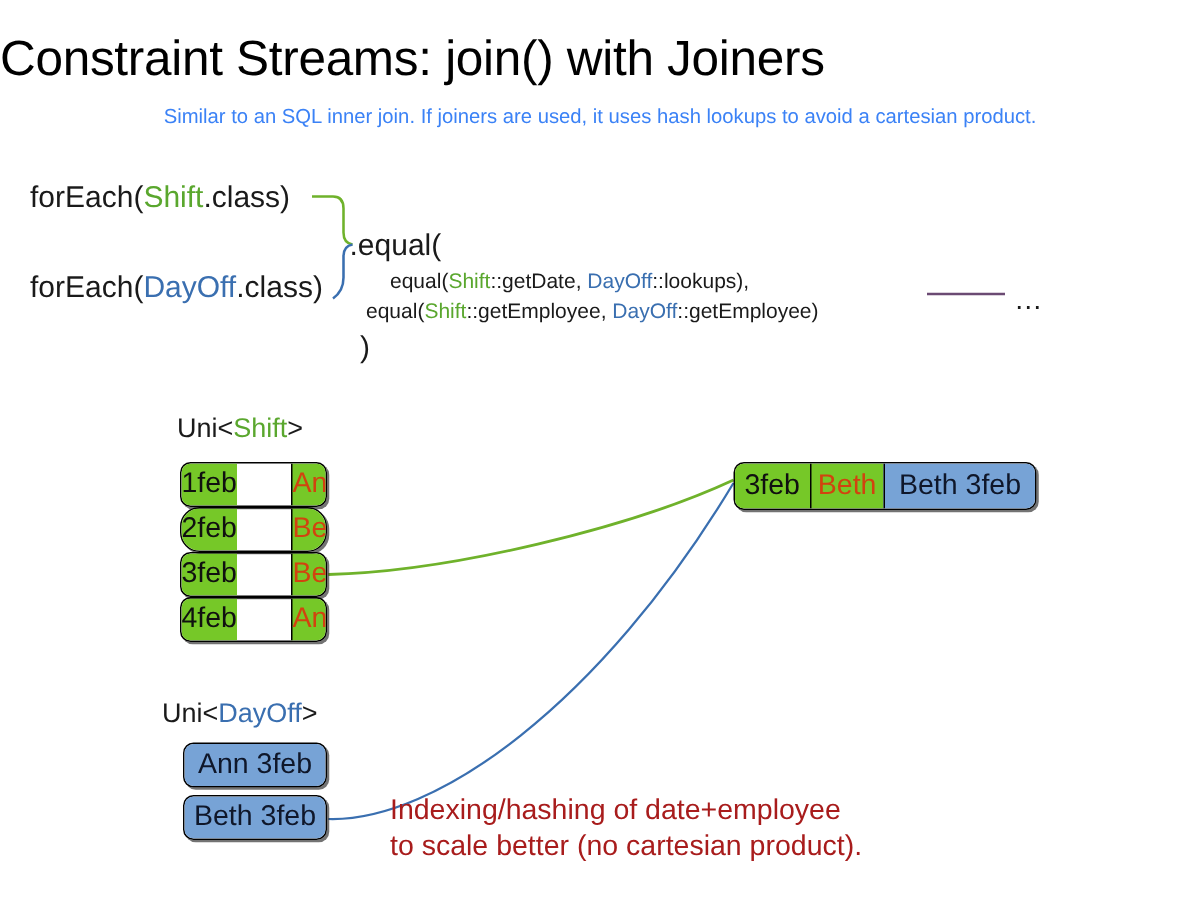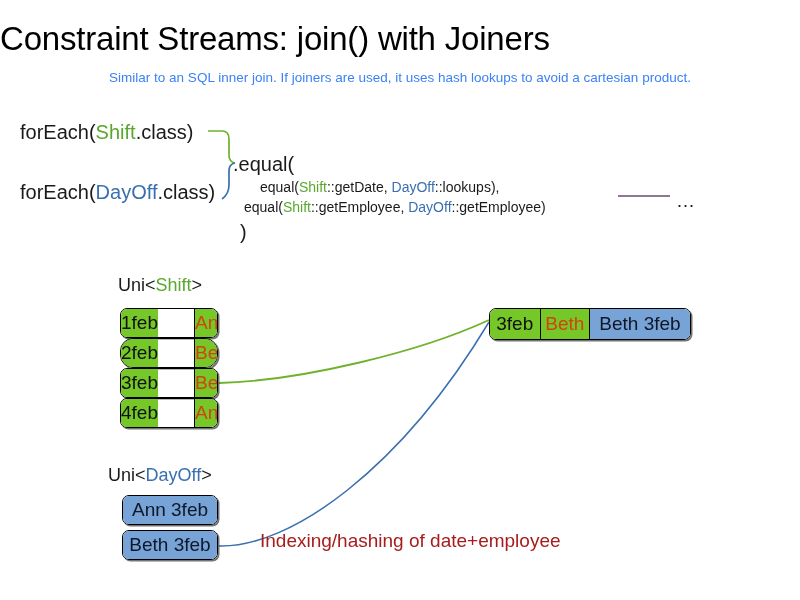--- a/index.html
+++ b/index.html
@@ -229,15 +229,16 @@
 
   <div class="fact-box dayoff-row" id="dayoff-row-0">
     <div class="cell c-full blue-bg txt-dark">Ann 3feb</div>
   </div>
   <div class="fact-box dayoff-row" id="dayoff-row-1">
     <div class="cell c-full blue-bg txt-dark">Beth 3feb</div>
   </div>
 
   <div id="annotation">
     <div>Indexing/hashing of date+employee</div>
+    <div>to scale better (no cartesian product).</div>
   </div>
 
 </div>
 
 </body></html>

